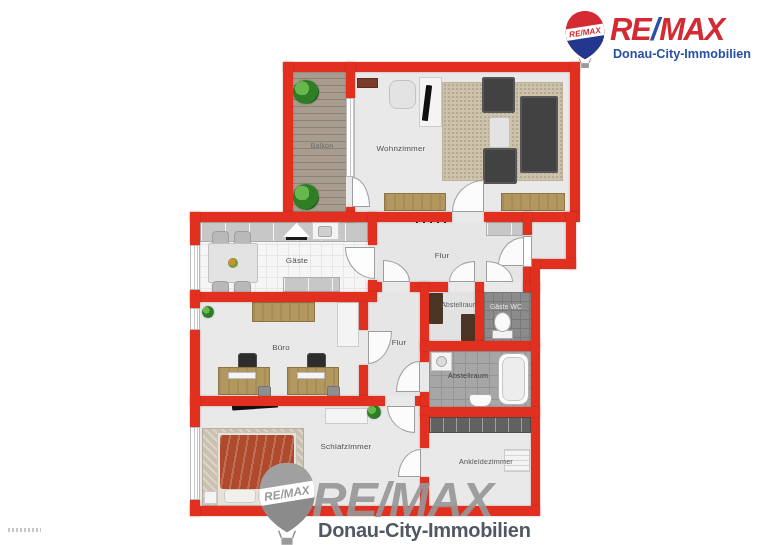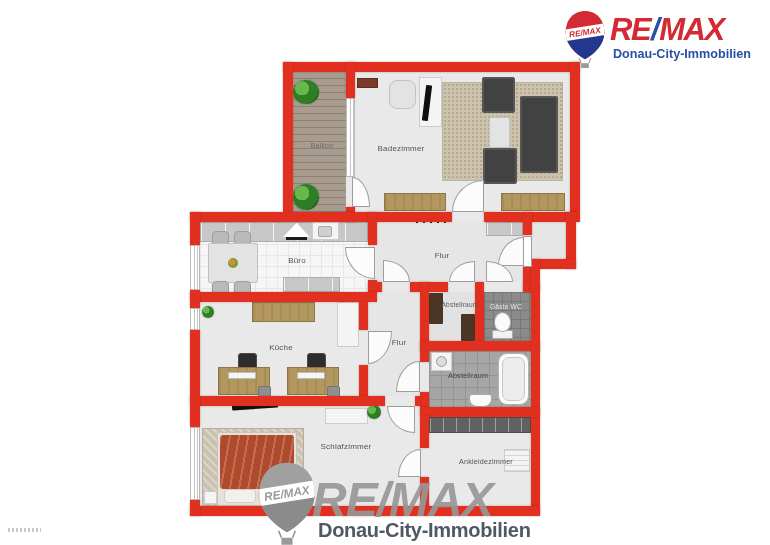--- a/index.html
+++ b/index.html
@@ -212,26 +212,26 @@
   <div class="leaf" style="left:523px;top:236px;width:9px;height:31px;"></div>
   <div class="door tr" style="left:383px;top:260px;width:27px;height:22px;"></div>
   <div class="door tl" style="left:449px;top:261px;width:26px;height:21px;"></div>
   <div class="door tr" style="left:486px;top:261px;width:27px;height:21px;"></div>
   <div class="door br" style="left:368px;top:331px;width:24px;height:33px;"></div>
   <div class="door tl" style="left:396px;top:361px;width:24px;height:31px;"></div>
   <div class="door bl" style="left:387px;top:406px;width:28px;height:27px;"></div>
   <div class="door tl" style="left:398px;top:449px;width:23px;height:28px;"></div>
 
   <div class="rlabel" style="left:322px;top:145px;color:#6b6b6b;font-size:7px;">Balkon</div>
-  <div class="rlabel" style="left:401px;top:148px;">Badezimmer</div>
-  <div class="rlabel" style="left:297px;top:260px;">Büro</div>
+  <div class="rlabel" style="left:401px;top:148px;">Wohnzimmer</div>
+  <div class="rlabel" style="left:297px;top:260px;">Gäste</div>
   <div class="rlabel" style="left:442px;top:255px;">Flur</div>
   <div class="rlabel small" style="left:460px;top:304px;">Abstellraum</div>
   <div class="rlabel small" style="left:506px;top:306px;color:#e8e8e8;">Gäste WC</div>
-  <div class="rlabel" style="left:281px;top:347px;">Küche</div>
+  <div class="rlabel" style="left:281px;top:347px;">Büro</div>
   <div class="rlabel" style="left:399px;top:342px;">Flur</div>
   <div class="rlabel" style="left:468px;top:375px;font-size:7.2px;color:#3f3f3f;">Abstellraum</div>
   <div class="rlabel" style="left:346px;top:446px;">Schlafzimmer</div>
   <div class="rlabel" style="left:486px;top:461px;font-size:7.2px;">Ankleidezimmer</div>
 
   <div class="abs" style="left:560px;top:8px;width:205px;height:60px;">
     <svg width="46" height="58" viewBox="0 0 46 60" style="position:absolute;left:2px;top:2px;">
       <defs>
           <clipPath id="env1">
             <path d="M23 1 C35 1 43 10 43 23 C43 36 33 45 23 51 C13 45 3 36 3 23 C3 10 11 1 23 1 Z"></path>

